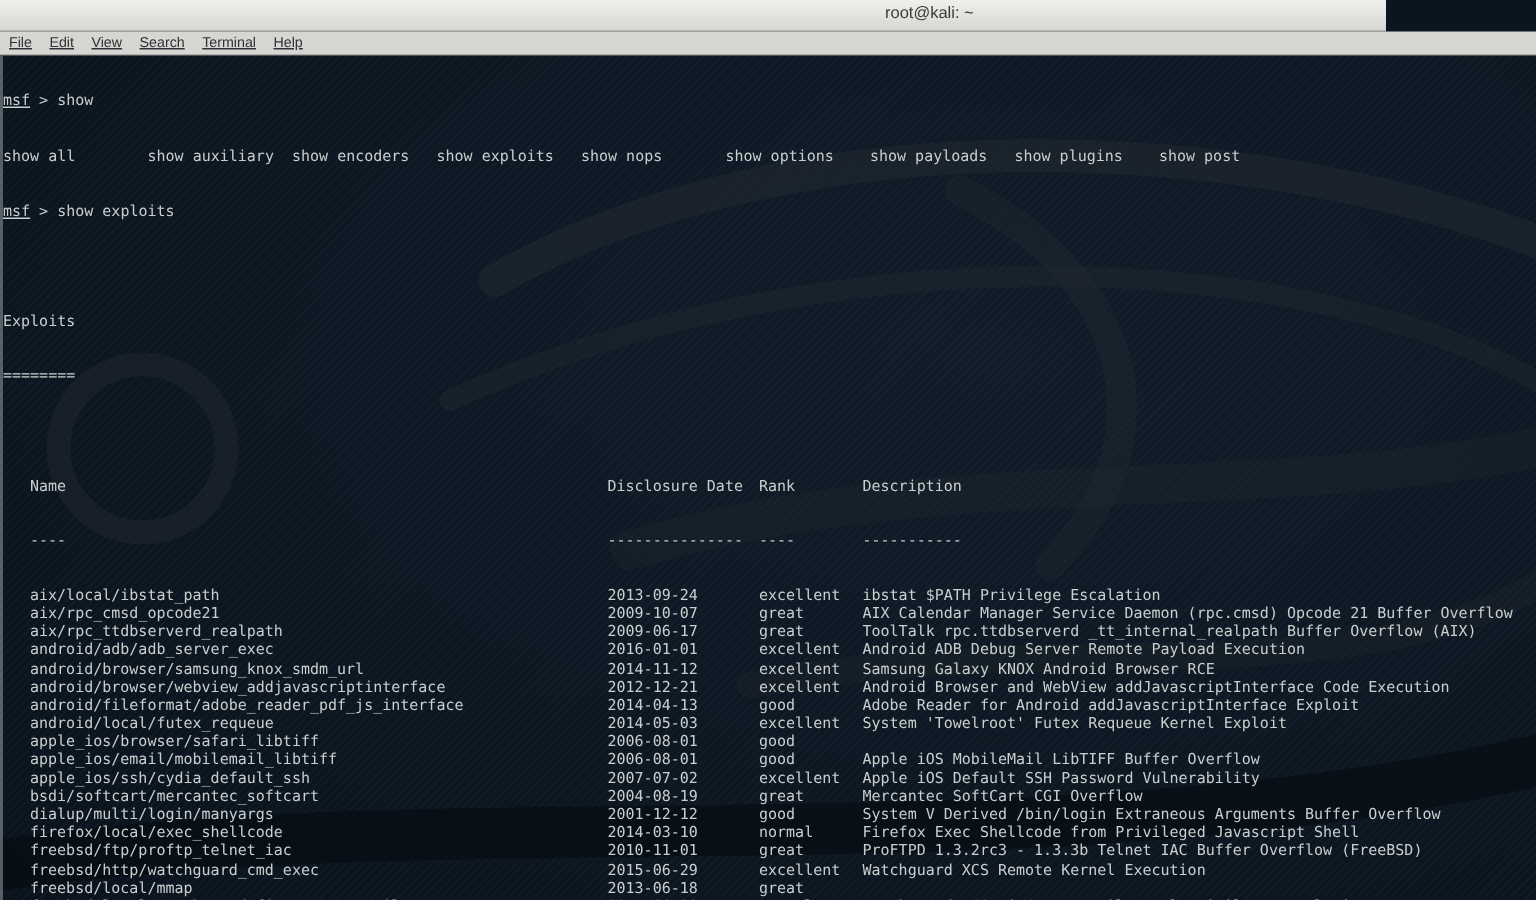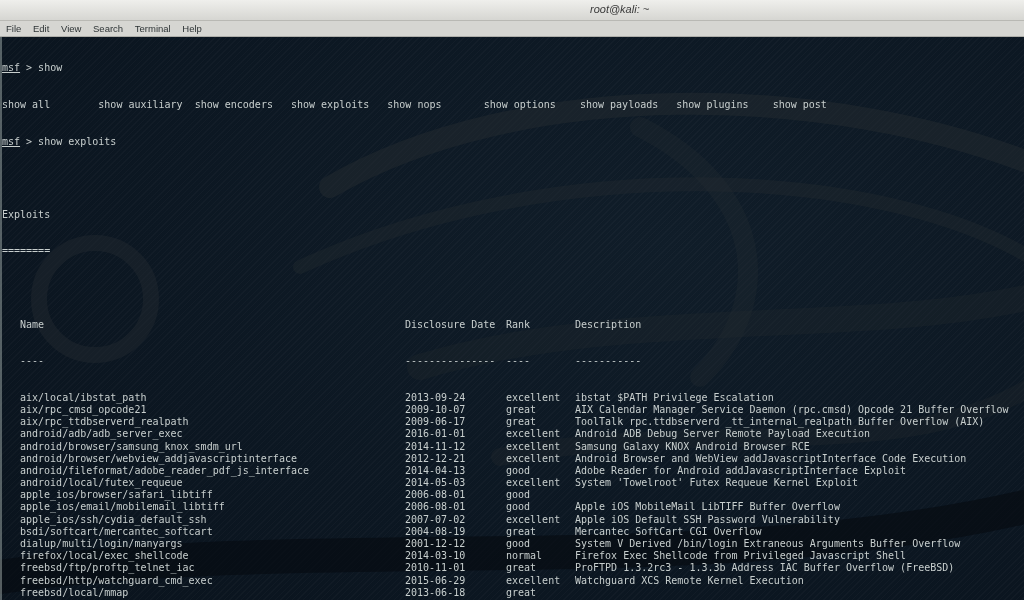--- a/index.html
+++ b/index.html
@@ -2,35 +2,34 @@
 <html><head>
 <meta charset="utf-8">
 <style>
   html,body{margin:0;padding:0;}
   body{
     width:1024px;height:600px;overflow:hidden;position:relative;
     background:#0b151f;font-family:"DejaVu Sans Mono",monospace;
   }
   
   .titlebar{
-    position:absolute;top:0;left:0;width:1024px;height:20px;
+    position:absolute;top:0;left:0;width:924px;height:20px;
     background:linear-gradient(#efefec,#d6d6d2);
     border-bottom:1px solid #b9b9b4;
-    font-style:italic;
   }
   .titlebar .title{
     position:absolute;left:590px;top:3px;
     font-family:"Liberation Sans",sans-serif;font-size:11px;color:#3a3a3a;
   }
   .menubar{
     position:absolute;top:21px;left:0;width:1024px;height:15px;
     background:#d6d6d2;border-bottom:1px solid #aeaea9;
     font-family:"Liberation Sans",sans-serif;font-size:9.5px;color:#2e3436;
   }
-  .menubar .mitem{display:inline-block;padding:2px 3px 0 3px;margin-left:3px;cursor:default;}
+  .menubar .mitem{display:inline-block;padding:2px 3px 0 3px;margin-left:3px;cursor:default;text-decoration:underline;}
   
   .terminal{
     position:absolute;top:37px;left:0;width:1024px;height:576px;
     background:
       repeating-linear-gradient(135deg, rgba(255,255,255,0.022) 0 1px, rgba(0,0,0,0) 1px 4px),
       radial-gradient(1200px 700px at 65% 35%, #101d29 0%, #0c1722 45%, #081019 100%);
     overflow:hidden;
   }
   .left-strip{
     position:absolute;top:0;left:0;width:2px;height:563px;
@@ -167,21 +166,21 @@
     <span class="c-desc">System V Derived /bin/login Extraneous Arguments Buffer Overflow</span>
   </div><div class="tline">
     <span class="c-name">firefox/local/exec_shellcode</span>
     <span class="c-date">2014-03-10</span>
     <span class="c-rank">normal</span>
     <span class="c-desc">Firefox Exec Shellcode from Privileged Javascript Shell</span>
   </div><div class="tline">
     <span class="c-name">freebsd/ftp/proftp_telnet_iac</span>
     <span class="c-date">2010-11-01</span>
     <span class="c-rank">great</span>
-    <span class="c-desc">ProFTPD 1.3.2rc3 - 1.3.3b Address IAC Buffer Overflow (FreeBSD)</span>
+    <span class="c-desc">ProFTPD 1.3.2rc3 - 1.3.3b Telnet IAC Buffer Overflow (FreeBSD)</span>
   </div><div class="tline">
     <span class="c-name">freebsd/http/watchguard_cmd_exec</span>
     <span class="c-date">2015-06-29</span>
     <span class="c-rank">excellent</span>
     <span class="c-desc">Watchguard XCS Remote Kernel Execution</span>
   </div><div class="tline">
     <span class="c-name">freebsd/local/mmap</span>
     <span class="c-date">2013-06-18</span>
     <span class="c-rank">great</span>
   </div><div class="tline">

